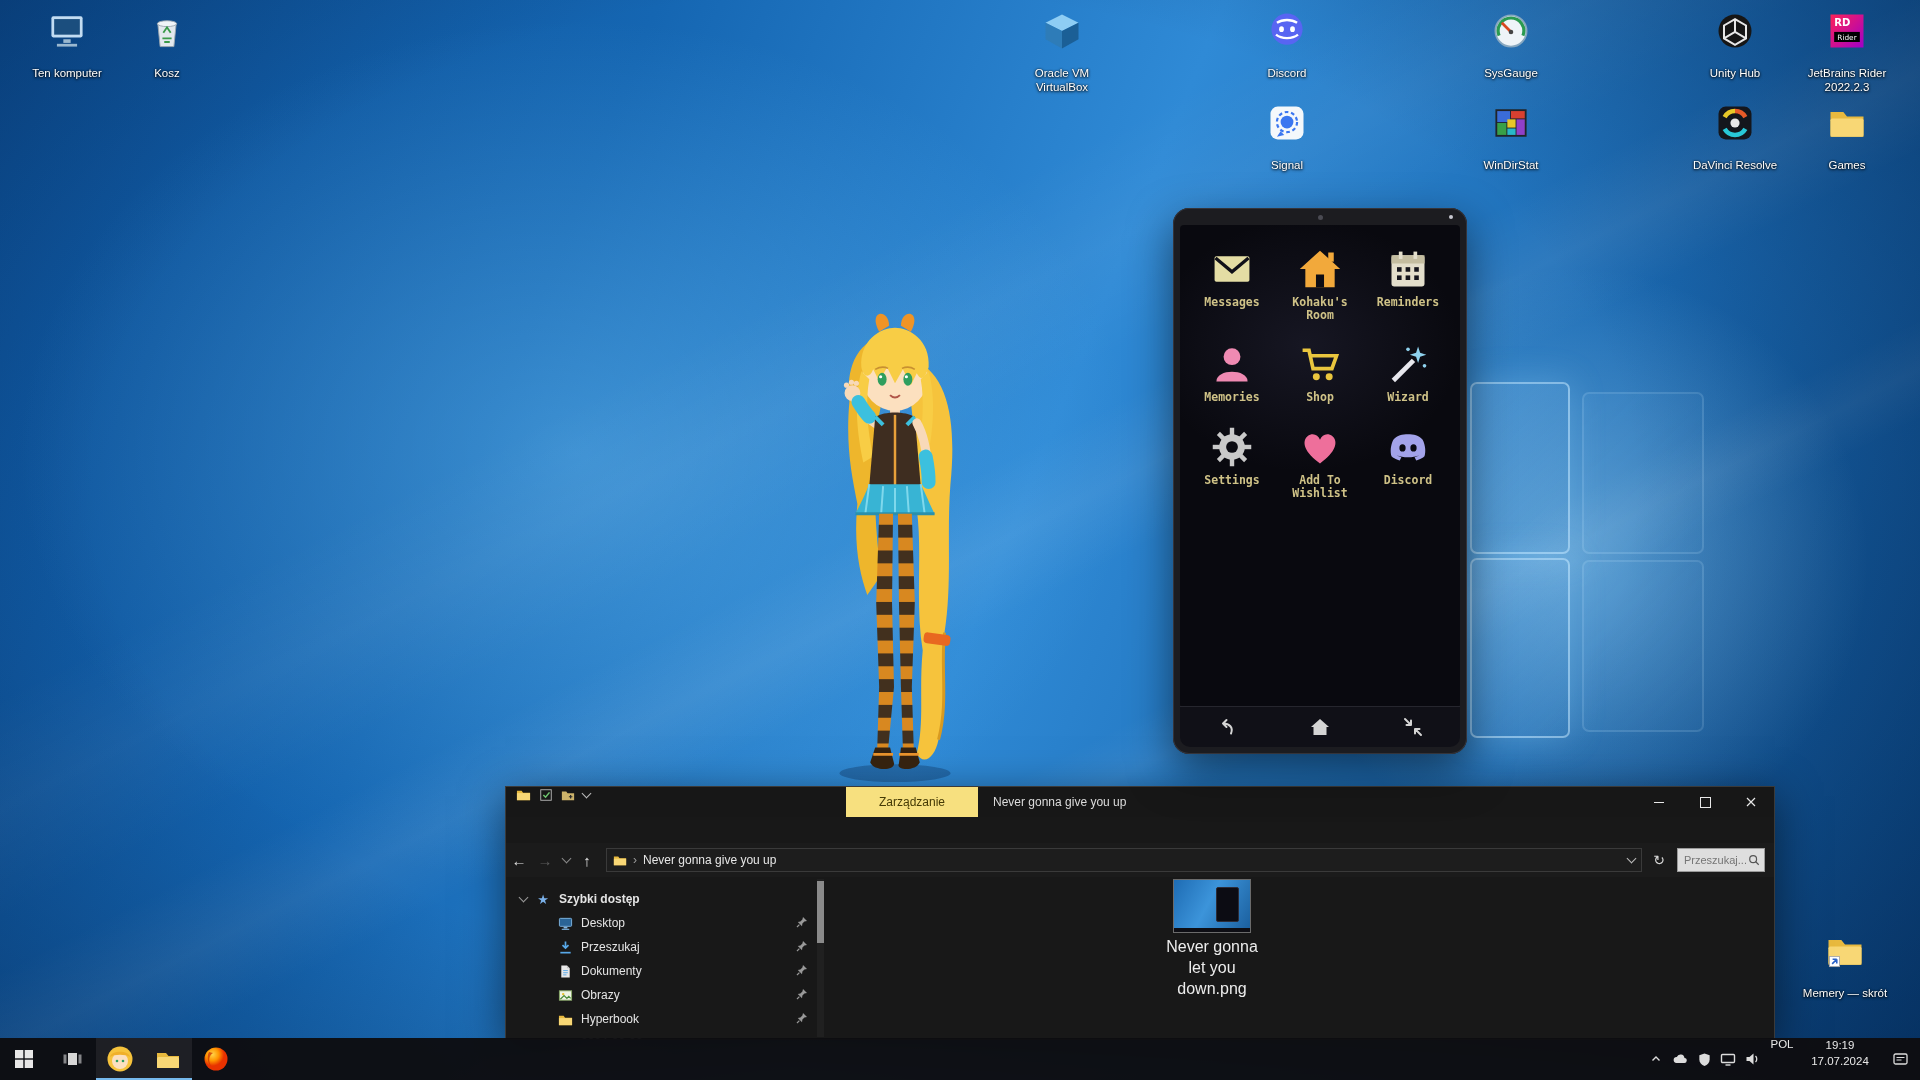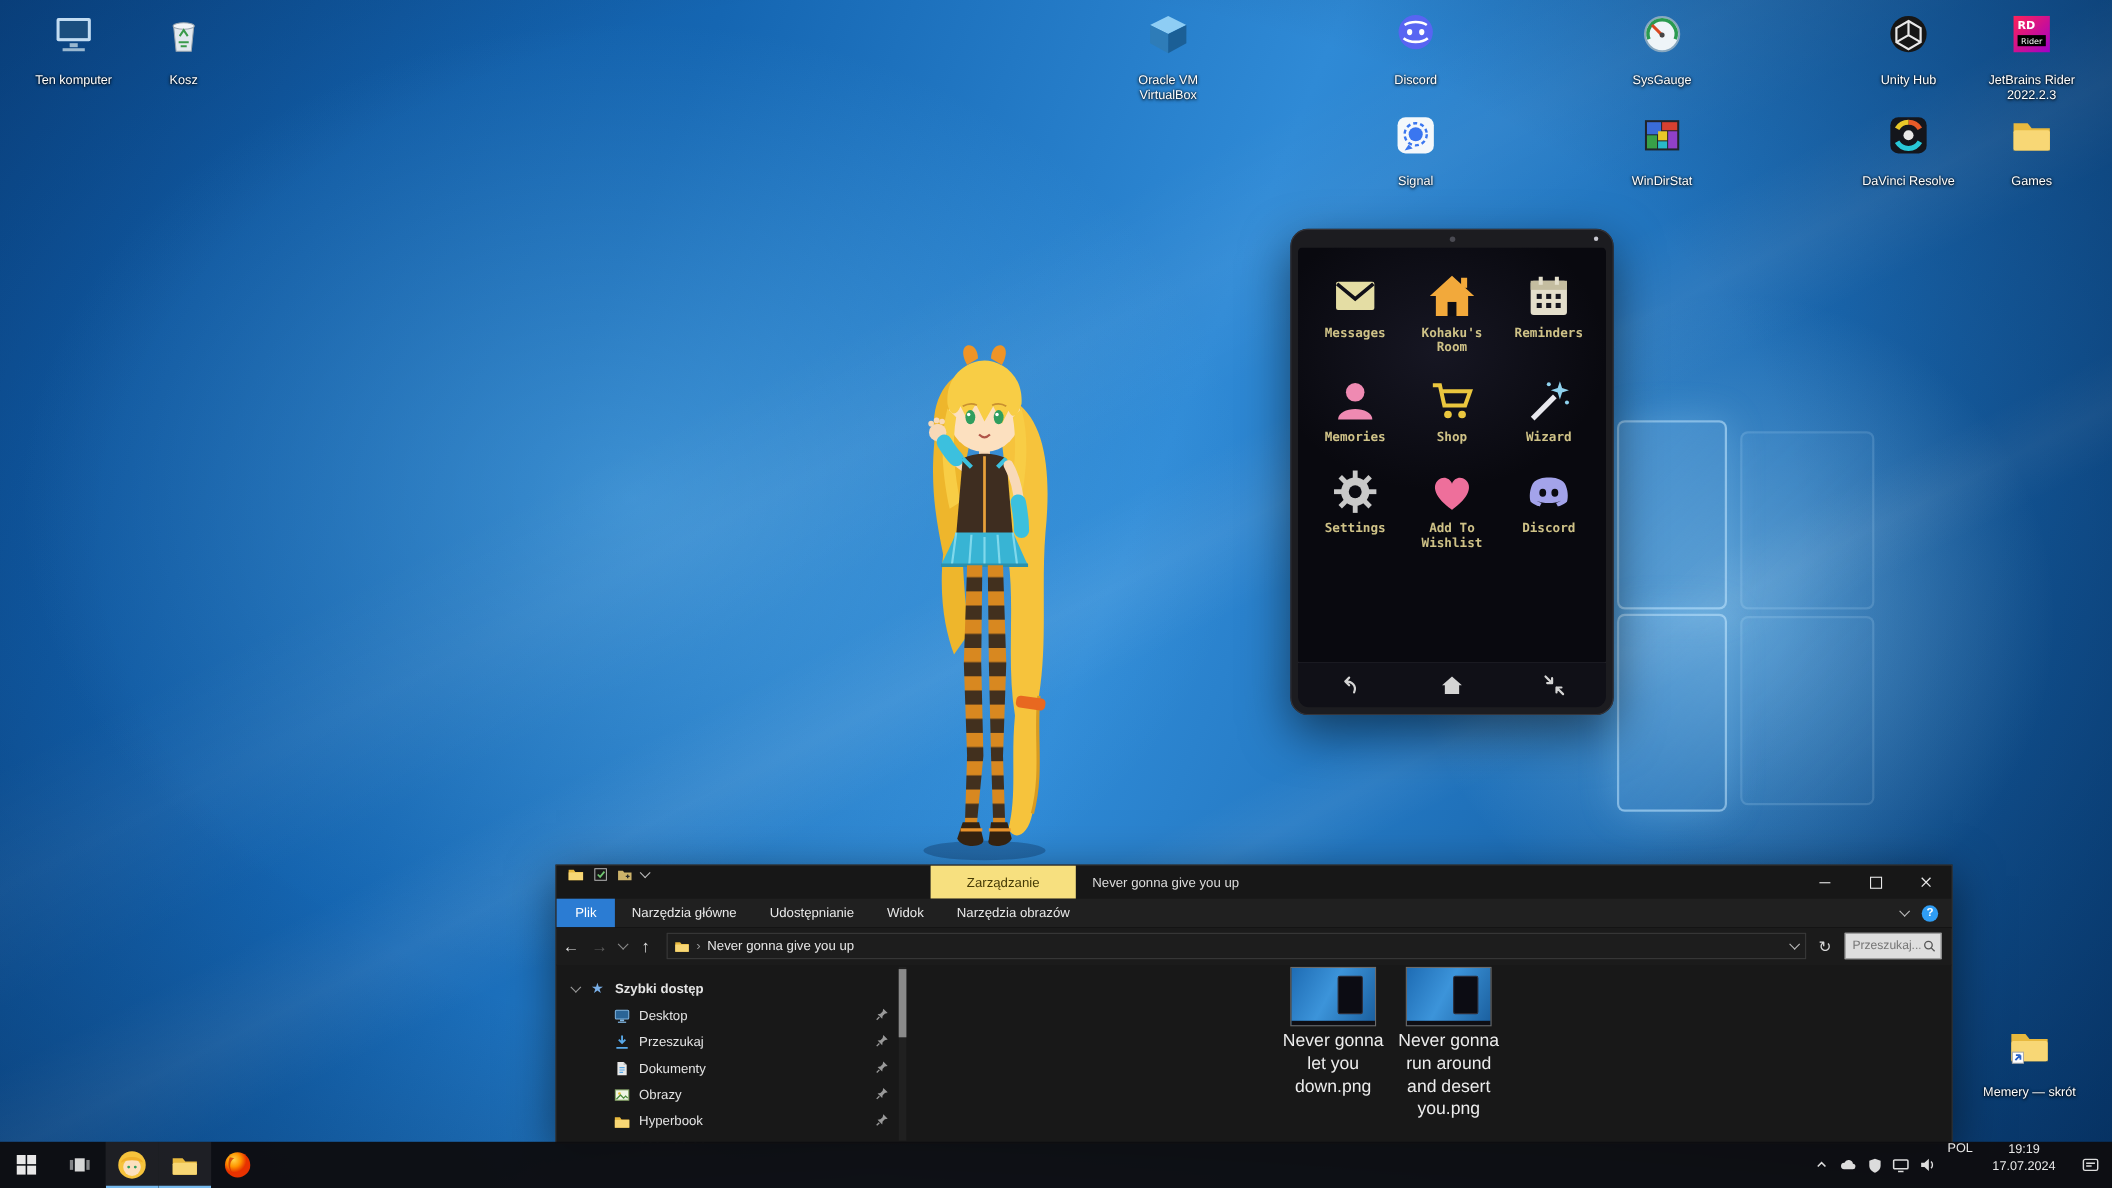--- a/index.html
+++ b/index.html
@@ -75,21 +75,21 @@
   .thumb{width:76px;height:52px;border:1px solid #6b6b6b;position:relative;overflow:hidden;
     background:linear-gradient(118deg,#1e6cb4,#3c94da 45%,#1a5e9d);}
   .thumb .mwin{position:absolute;right:11px;top:7px;width:21px;height:33px;background:#0c0c13;border-radius:2px;border:1px solid #2c2c38;}
   .thumb .mbar{position:absolute;left:0;right:0;bottom:0;height:4px;background:#0e0e14;}
   .fname{font-size:16px;color:#ececec;text-align:center;line-height:1.3;max-width:96px;}
 
   
   .mascot{position:absolute;left:792px;top:306px;width:206px;height:485px;z-index:3;}
 
   
-  .phone{position:absolute;left:1173px;top:208px;width:294px;height:442px;z-index:4;background:#1c1c20;
+  .phone{position:absolute;left:1173px;top:208px;width:294px;height:546px;z-index:4;background:#1c1c20;
     border-radius:16px;box-shadow:0 16px 44px rgba(0,0,0,.5),inset 0 0 0 1px #34343a;padding:0;}
   .phone .cam{position:absolute;left:50%;top:7px;width:5px;height:5px;margin-left:-2px;border-radius:50%;background:#4a4a52;}
   .phone .led{position:absolute;right:14px;top:7px;width:4px;height:4px;border-radius:50%;background:#c8c8d0;}
   .screen{position:absolute;left:7px;right:7px;top:17px;bottom:46px;background:
       radial-gradient(220px 180px at 45% 25%, rgba(70,70,105,.22), rgba(0,0,0,0) 70%),#09090f;
     border-radius:4px;overflow:hidden;}
   .papps{position:absolute;left:8px;right:8px;top:22px;display:grid;grid-template-columns:repeat(3,1fr);row-gap:20px;}
   .papp{display:flex;flex-direction:column;align-items:center;gap:5px;}
   .plabel{font-family:"DejaVu Sans Mono",monospace;font-weight:bold;font-size:11.5px;line-height:1.15;
     color:#cfc287;text-align:center;max-width:84px;}
@@ -297,31 +297,20 @@
             <span class="glyph-max"></span>
           </div>
         <div class="win-btn close">
             <svg width="10" height="10" viewBox="0 0 10 10">
               <path d="M1,1 L9,9 M9,1 L1,9" stroke="#e8e8e8" stroke-width="1.2"></path>
             </svg>
           </div>
       </div>
     </div>
 
-    <div class="ex-tabs">
-      <div class="ex-tab file">Plik</div>
-      <div class="ex-tab">Narzędzia główne</div>
-      <div class="ex-tab">Udostępnianie</div>
-      <div class="ex-tab">Widok</div>
-      <div class="ex-tab">Narzędzia obrazów</div>
-      <div class="tabs-right">
-        <span class="chev" style="color:#bdbdbd;"></span>
-        <span class="help-circle">?</span>
-      </div>
-    </div>
 
     <div class="ex-nav">
       <div class="nav-btn" style="color:#e0e0e0;">←</div>
       <div class="nav-btn" style="color:#5c5c5c;">→</div>
       <div class="nav-btn" style="width:16px;">
           <span class="chev" style="color:#8a8a8a;"></span>
         </div>
       <div class="nav-btn" style="color:#e0e0e0;">↑</div>
       <div class="addr">
         <span>
@@ -444,27 +433,20 @@
       <div class="side-scroll">
           <div class="side-thumb"></div>
         </div>
       <div class="files">
         <div class="ftile" style="left:336px;top:2px;">
           <div class="thumb">
               <div class="mwin"></div>
               <div class="mbar"></div>
             </div>
           <div class="fname">Never gonna let you down.png</div>
-        </div>
-        <div class="ftile" style="left:441px;top:2px;">
-          <div class="thumb">
-              <div class="mwin"></div>
-              <div class="mbar"></div>
-            </div>
-          <div class="fname">Never gonna run around and desert you.png</div>
         </div>
       </div>
     </div>
   </div>
 
   <div class="mascot">
     <svg width="206" height="485" viewBox="0 0 200 490">
       <defs>
         <pattern id="stripes" width="20" height="26" patternUnits="userSpaceOnUse">
           <rect width="20" height="26" fill="#d88820"></rect>

